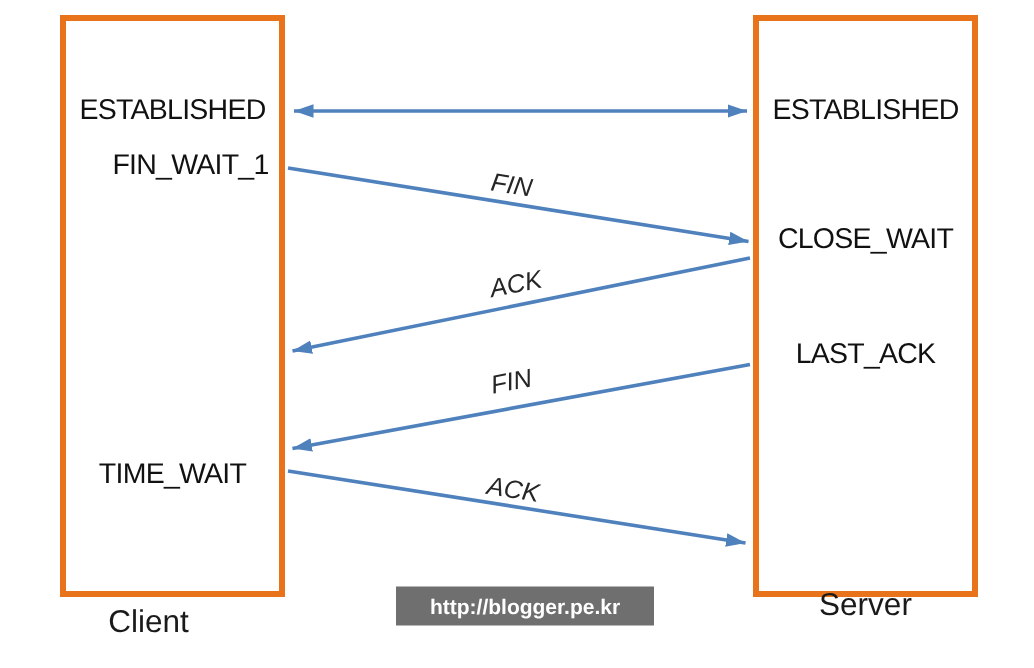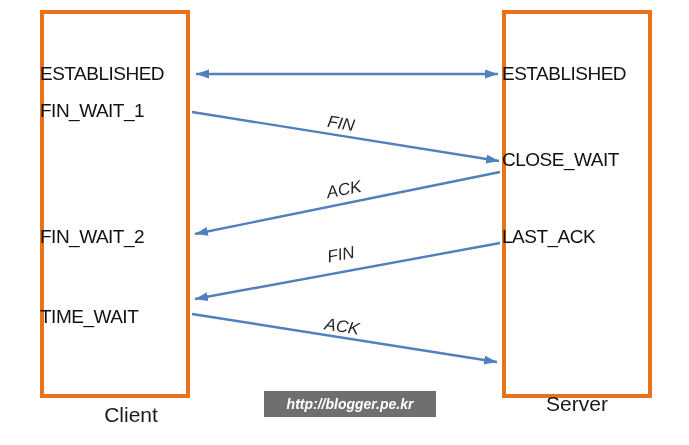--- a/index.html
+++ b/index.html
@@ -7,65 +7,64 @@
     position:relative;width:689px;height:445px;background:#ffffff;
     font-family:"Liberation Sans","DejaVu Sans",sans-serif;overflow:hidden;
   }
   .statebox{
     position:absolute;top:10px;width:150px;height:388px;
     border:4px solid #E8731A;background:#ffffff;box-sizing:border-box;
   }
   #client-box{left:40px;}
   #server-box{left:502px;}
   .state{
-    position:absolute;width:150px;line-height:22px;text-align:left;
+    position:absolute;width:150px;line-height:22px;text-align:center;
     font-size:19px;letter-spacing:-0.5px;color:#111111;white-space:nowrap;
   }
   .state.client{left:40px;}
   .state.server{left:502px;}
   #c-established{top:63px;}
-  #c-fin-wait-1{top:100px;}
+  #c-fin-wait-1{top:100px;margin-left:12px;}
   #c-fin-wait-2{top:226px;}
   #c-time-wait{top:306px;}
   #s-established{top:63px;}
   #s-close-wait{top:149px;}
   #s-last-ack{top:226px;}
   #s-closed{top:354px;}
   .caption{
     position:absolute;width:150px;text-align:center;font-size:21px;color:#1a1a1a;
   }
-  #client-caption{left:56px;top:403px;}
+  #client-caption{left:24px;top:403px;}
   #server-caption{left:502px;top:392px;}
   #arrow-layer{position:absolute;left:0;top:0;width:689px;height:445px;}
   #arrow-layer line{stroke:#4F81BD;stroke-width:2.4;}
   .msg-label{
     position:absolute;font-size:17px;font-style:italic;color:#262626;
     white-space:nowrap;
   }
   #msg-fin-1{left:341px;top:124px;transform:translate(-50%,-50%) rotate(9deg);}
   #msg-ack-1{left:344px;top:190px;transform:translate(-50%,-50%) rotate(-11deg);}
   #msg-fin-2{left:341px;top:255px;transform:translate(-50%,-50%) rotate(-11deg);}
   #msg-ack-2{left:342px;top:327px;transform:translate(-50%,-50%) rotate(9deg);}
   #watermark{
     position:absolute;left:264px;top:391px;width:172px;height:26px;
     background:#6F6F6F;color:#ffffff;font-size:14px;font-weight:bold;
-    line-height:26px;text-align:center;font-style:italic;
+    line-height:26px;text-align:center;
   }
 </style>
 </head>
 <body>
 
 <div id="stage">
 
   <div class="statebox" id="client-box"></div>
   <div class="statebox" id="server-box"></div>
 
   <div class="state client" id="c-established">ESTABLISHED</div>
   <div class="state client" id="c-fin-wait-1">FIN_WAIT_1</div>
-  <div class="state client" id="c-fin-wait-2">FIN_WAIT_2</div>
   <div class="state client" id="c-time-wait">TIME_WAIT</div>
 
   <div class="state server" id="s-established">ESTABLISHED</div>
   <div class="state server" id="s-last-ack">LAST_ACK</div>
   <div class="state server" id="s-close-wait">CLOSE_WAIT</div>
 
   <svg id="arrow-layer" viewBox="0 0 689 445" xmlns="http://www.w3.org/2000/svg">
     <defs>
       <marker id="ah" markerUnits="userSpaceOnUse" markerWidth="14" markerHeight="10" refX="13" refY="4.5" orient="auto-start-reverse">
         <path d="M0,0 L13,4.5 L0,9 z" fill="#4F81BD"></path>

